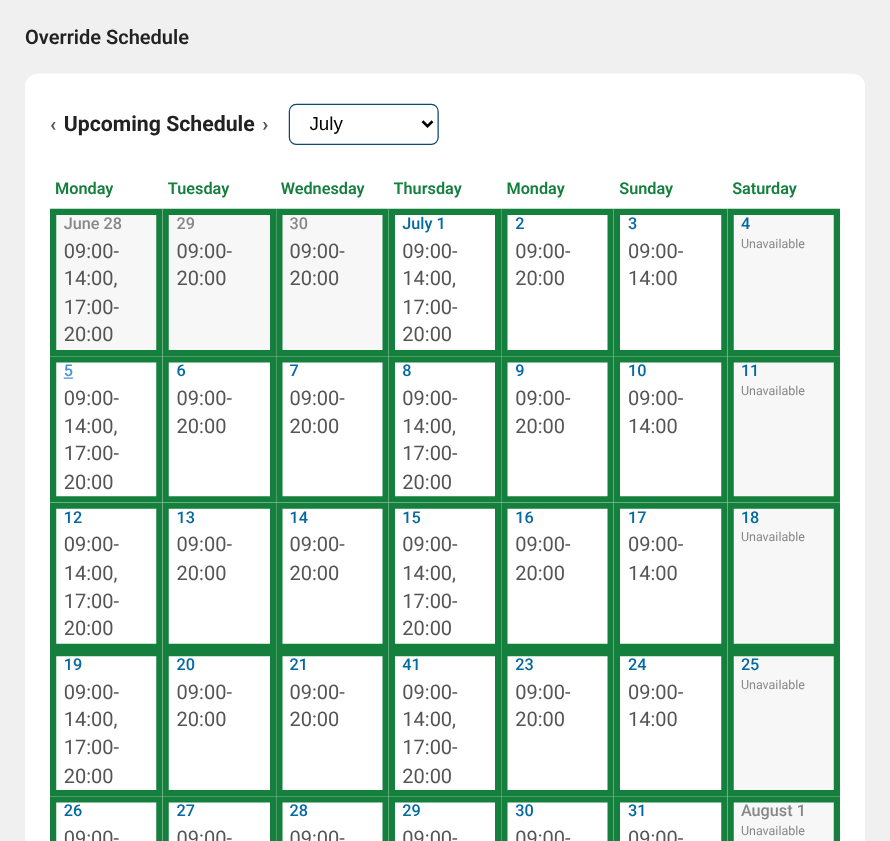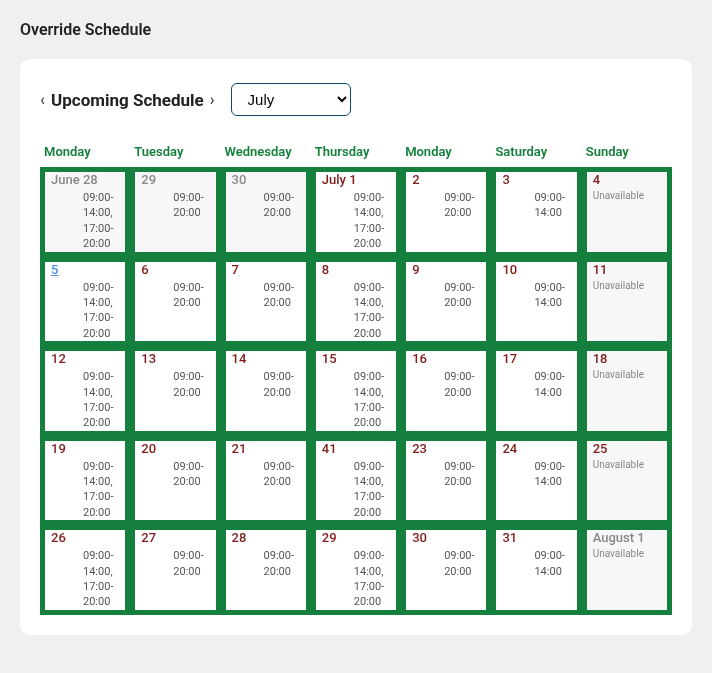--- a/index.html
+++ b/index.html
@@ -68,37 +68,36 @@
       min-height: 78px;
       background: #fff;
       vertical-align: top;
     }
     .day-cell.shaded {
       background: #f7f7f7;
     }
     .day-num {
       font-size: 13px;
       font-weight: 500;
-      color: #7f1d1d;
+      color: #0369a1;
       margin-bottom: 3px;
       display: block;
     }
     .day-num.link {
       color: #4a90d9;
       text-decoration: underline;
       cursor: pointer;
     }
     .day-num.muted {
       color: #888;
     }
     .time-slot {
-      font-size: 11px;
+      font-size: 16px;
       color: #555;
       line-height: 1.4;
-      margin-left: 32px;
     }
     .unavailable {
       font-size: 10px;
       color: #888;
     }
   </style>
 </head>
 <body>
 
 <h1 class="page-title">Override Schedule</h1>
@@ -114,22 +113,22 @@
     <option value="January">January</option><option value="February">February</option><option value="March">March</option><option value="April">April</option><option value="May">May</option><option value="June">June</option><option value="July" selected="">July</option><option value="August">August</option><option value="September">September</option><option value="October">October</option><option value="November">November</option><option value="December">December</option></select>
   </div>
 
   <div class="calendar-grid">
 
     <div class="day-header">Monday</div>
     <div class="day-header">Tuesday</div>
     <div class="day-header">Wednesday</div>
     <div class="day-header">Thursday</div>
     <div class="day-header">Monday</div>
+    <div class="day-header">Sunday</div>
     <div class="day-header">Saturday</div>
-    <div class="day-header">Sunday</div>
 
   <div class="day-cell shaded">
         <span class="day-num muted">June 28</span>
         <div class="time-slot">09:00-14:00,</div>
         <div class="time-slot">17:00-20:00</div>
       </div>
       <div class="day-cell shaded">
         <span class="day-num muted">29</span>
         <div class="time-slot">09:00-20:00</div>
       </div>

